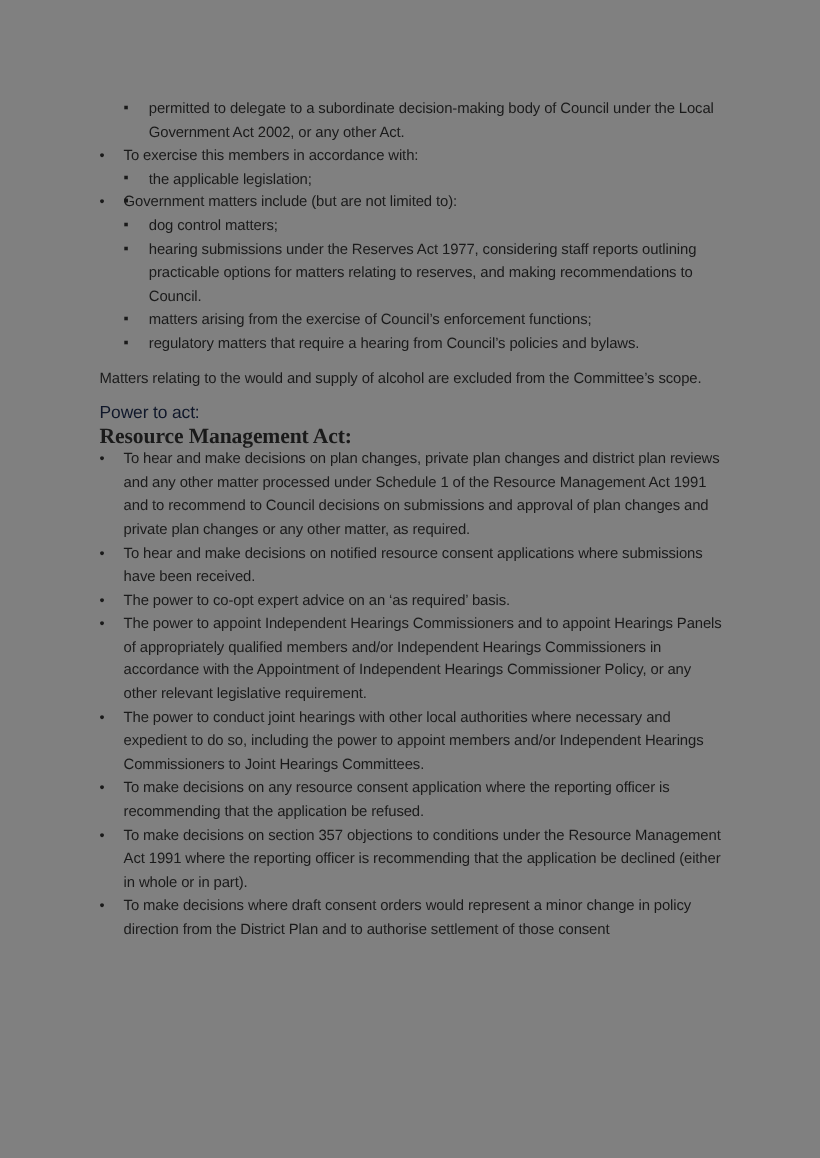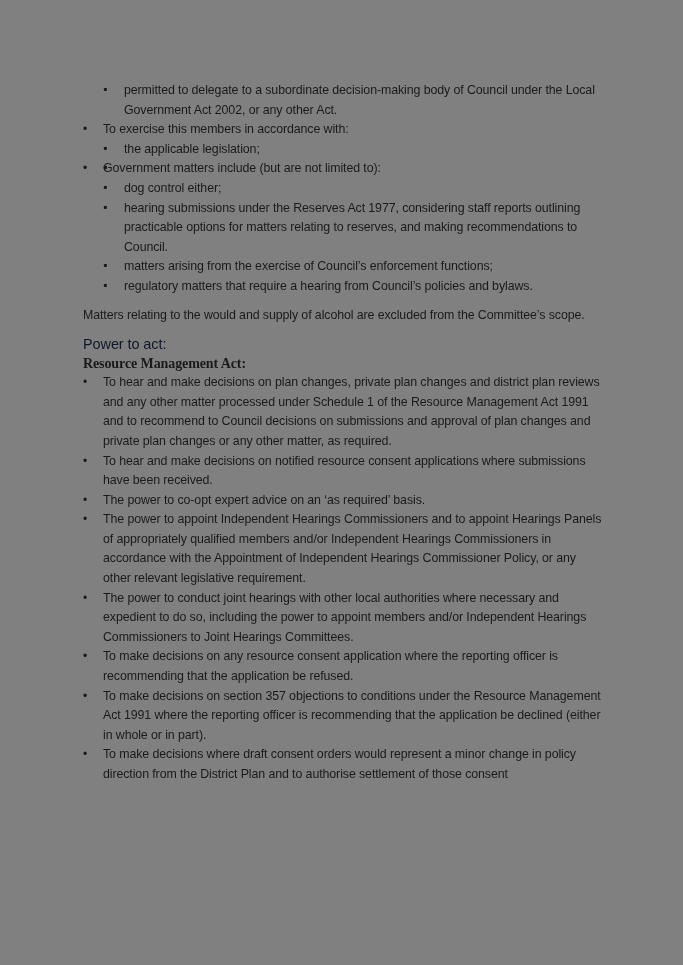--- a/index.html
+++ b/index.html
@@ -12,21 +12,21 @@
   ul { margin:0; padding:0; list-style:none; }
   .l1 > li { position:relative; padding-left:20px; }
   .l1 > li > .b1 { position:absolute; left:0; top:0; width:20px; font-size:12px; }
   .l2 > li { position:relative; padding-left:41px; margin-left:-20px; }
   .l2.nested > li { margin-left:0; padding-left:21px; }
   .l2 li > .b2 { position:absolute; left:0; top:-1px; font-size:12px; }
   .l2 > li:not(.nested-item) > .b2 { left:20px; }
   .l2.nested > li > .b2 { left:0; }
   p.para { margin:9px 0 9px 0; }
   h2.heading { margin:0; font-size:14.5px; line-height:20px; font-weight:normal; color:#0f172a; }
-  .subhead { font-weight:bold; font-family:"Liberation Serif", serif; font-size:14px; line-height:19px; }
+  .subhead { font-weight:bold; font-family:"Liberation Serif", serif; font-size:18px; line-height:19px; }
 </style>
 </head>
 <body>
 
 <div class="page">
   <div class="content">
 
     <ul class="l2" style="margin-left:0;">
       <li style="margin-left:0; padding-left:41px;">
         <span class="b2" style="left:20px;">▪</span>
@@ -41,21 +41,21 @@
         <ul class="l2 nested">
           <li><span class="b2">▪</span><span>the applicable legislation;</span></li>
           <li><span class="b2">▪</span></li>
           <li><span class="b2">▪</span></li>
         </ul>
       </li>
       <li>
         <span class="b1">•</span>
         <span>Government matters include (but are not limited to):</span>
         <ul class="l2 nested">
-          <li><span class="b2">▪</span><span>dog control either;</span></li>
+          <li><span class="b2">▪</span><span>dog control matters;</span></li>
           <li><span class="b2">▪</span><span>hearing submissions under the Reserves Act 1977, considering staff reports outlining practicable options for matters relating to reserves, and making recommendations to Council.</span></li>
           <li><span class="b2">▪</span><span>matters arising from the exercise of Council’s enforcement functions;</span></li>
           <li><span class="b2">▪</span><span>regulatory matters that require a hearing from Council’s policies and bylaws.</span></li>
         </ul>
       </li>
     </ul>
 
     <p class="para">Matters relating to the would and supply of alcohol are excluded from the Committee’s scope.</p>
 
     <h2 class="heading">Power to act:</h2>

